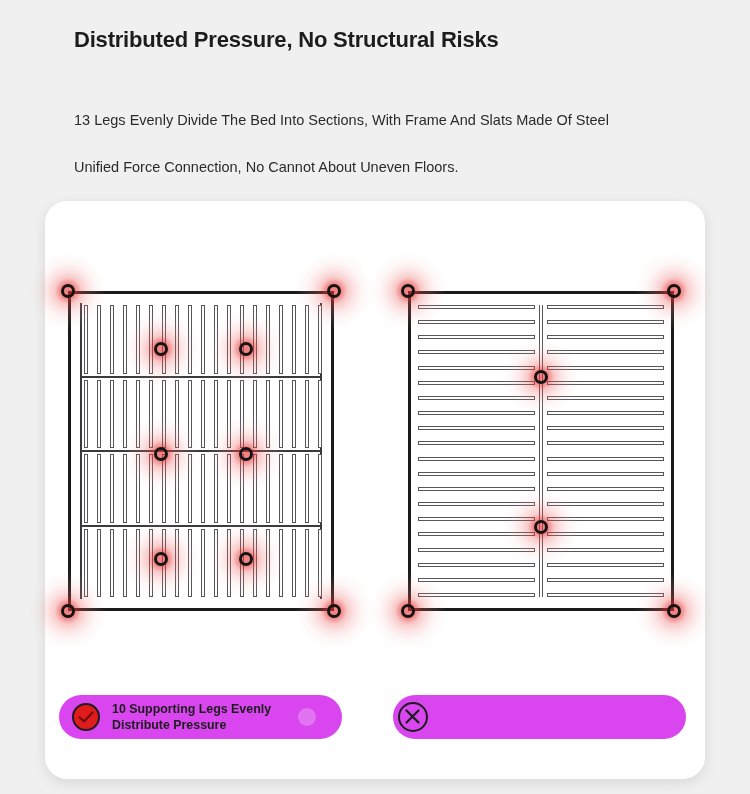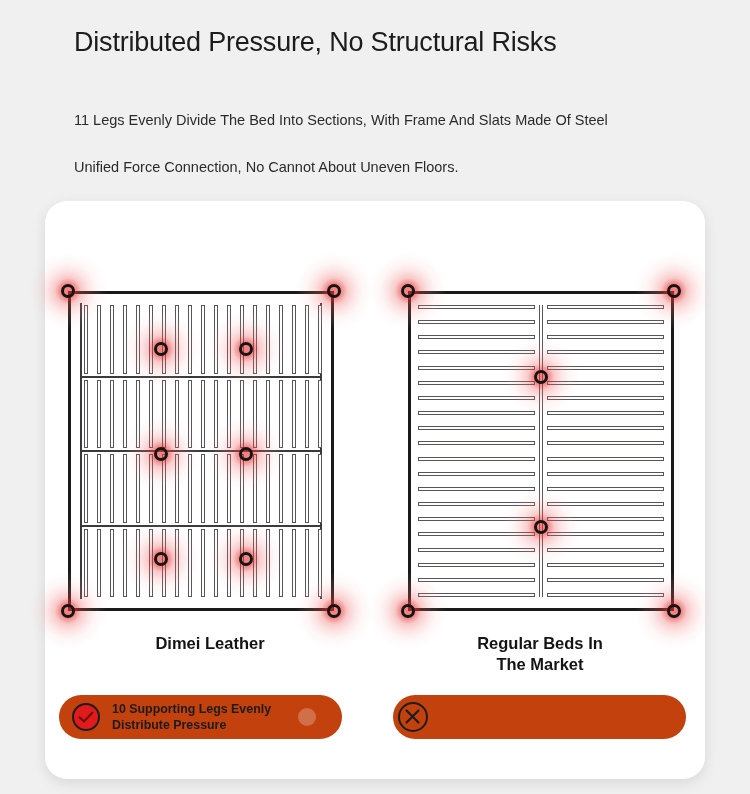--- a/index.html
+++ b/index.html
@@ -18,22 +18,22 @@
   
   #header {
     position: absolute;
     left: 0; top: 0;
     width: 750px;
   }
   #page-title {
     position: absolute;
     left: 74px;
     top: 27px;
-    font-size: 27px;
-    font-weight: normal;
+    font-size: 22px;
+    font-weight: bold;
     color: #1c1c1c;
     letter-spacing: -0.2px;
     white-space: nowrap;
   }
   .subtitle-line {
     position: absolute;
     left: 74px;
     font-size: 14.5px;
     font-weight: 500;
     color: #2b2b2b;
@@ -166,21 +166,21 @@
     line-height: 21px;
   }
   .bed-caption span { display: block; }
 
   
   .feature-pill {
     position: absolute;
     top: 494px;
     height: 44px;
     border-radius: 22px;
-    background: #c2410c;
+    background: #d946ef;
     box-sizing: border-box;
   }
   #feature-pill-dimei   { left: 14px; width: 283px; }
   #feature-pill-regular { left: 18px; width: 293px; }
 
   .pill-text {
     position: absolute;
     top: 6px;
     font-size: 12.4px;
     font-weight: bold;
@@ -219,21 +219,21 @@
     border-radius: 50%;
     background: rgba(255,255,255,0.45);
     opacity: 0.55;
   }
 </style>
 </head>
 <body>
 
 <div id="header">
   <div id="page-title">Distributed Pressure, No Structural Risks</div>
-  <div class="subtitle-line" id="subtitle-line-1">11 Legs Evenly Divide The Bed Into Sections, With Frame And Slats Made Of Steel</div>
+  <div class="subtitle-line" id="subtitle-line-1">13 Legs Evenly Divide The Bed Into Sections, With Frame And Slats Made Of Steel</div>
   <div class="subtitle-line" id="subtitle-line-2">Unified Force Connection, No Cannot About Uneven Floors.</div>
 </div>
 
 <div id="comparison-card">
 
   <div class="panel" id="panel-left">
 
     <div class="bed-diagram" id="bed-diagram-dimei">
       <div class="bed-frame"></div>
       <div id="dimei-slats">
@@ -363,21 +363,20 @@
             <div class="ring"></div>
           </div>
           <div class="support-point" style="left: 178px; top: 268px;">
             <div class="glow"></div>
             <div class="ring"></div>
           </div>
         </div>
     </div>
 
     <div class="bed-caption">
-      <span>Dimei Leather</span>
     </div>
 
     <div class="feature-pill" id="feature-pill-dimei">
       <div class="check-icon">
         <svg width="24" height="24" viewBox="0 0 24 24" style="position:absolute;left:0;top:0;">
           <path d="M5.5 12.3 L10 16.4 L18.5 7.6" fill="none" stroke="#6d0d0d" stroke-width="2.1" stroke-linecap="round" stroke-linejoin="round"></path>
         </svg>
       </div>
       <div class="pill-text">
         <span>10 Supporting Legs Evenly</span>
@@ -455,24 +454,20 @@
             <div class="glow"></div>
             <div class="ring"></div>
           </div>
           <div class="support-point" style="left: 133px; top: 236px;">
             <div class="glow"></div>
             <div class="ring"></div>
           </div>
         </div>
     </div>
 
-    <div class="bed-caption">
-      <span>Regular Beds In</span>
-      <span>The Market</span>
-    </div>
 
     <div class="feature-pill" id="feature-pill-regular">
       <div class="cross-icon">
         <svg width="25" height="25" viewBox="0 0 25 25" style="position:absolute;left:0;top:0;">
           <path d="M6.5 6.5 L18.5 18.5 M18.5 6.5 L6.5 18.5" fill="none" stroke="#1d1d1d" stroke-width="2.2" stroke-linecap="round"></path>
         </svg>
       </div>
       <div class="pill-text">
       </div>
     </div>

